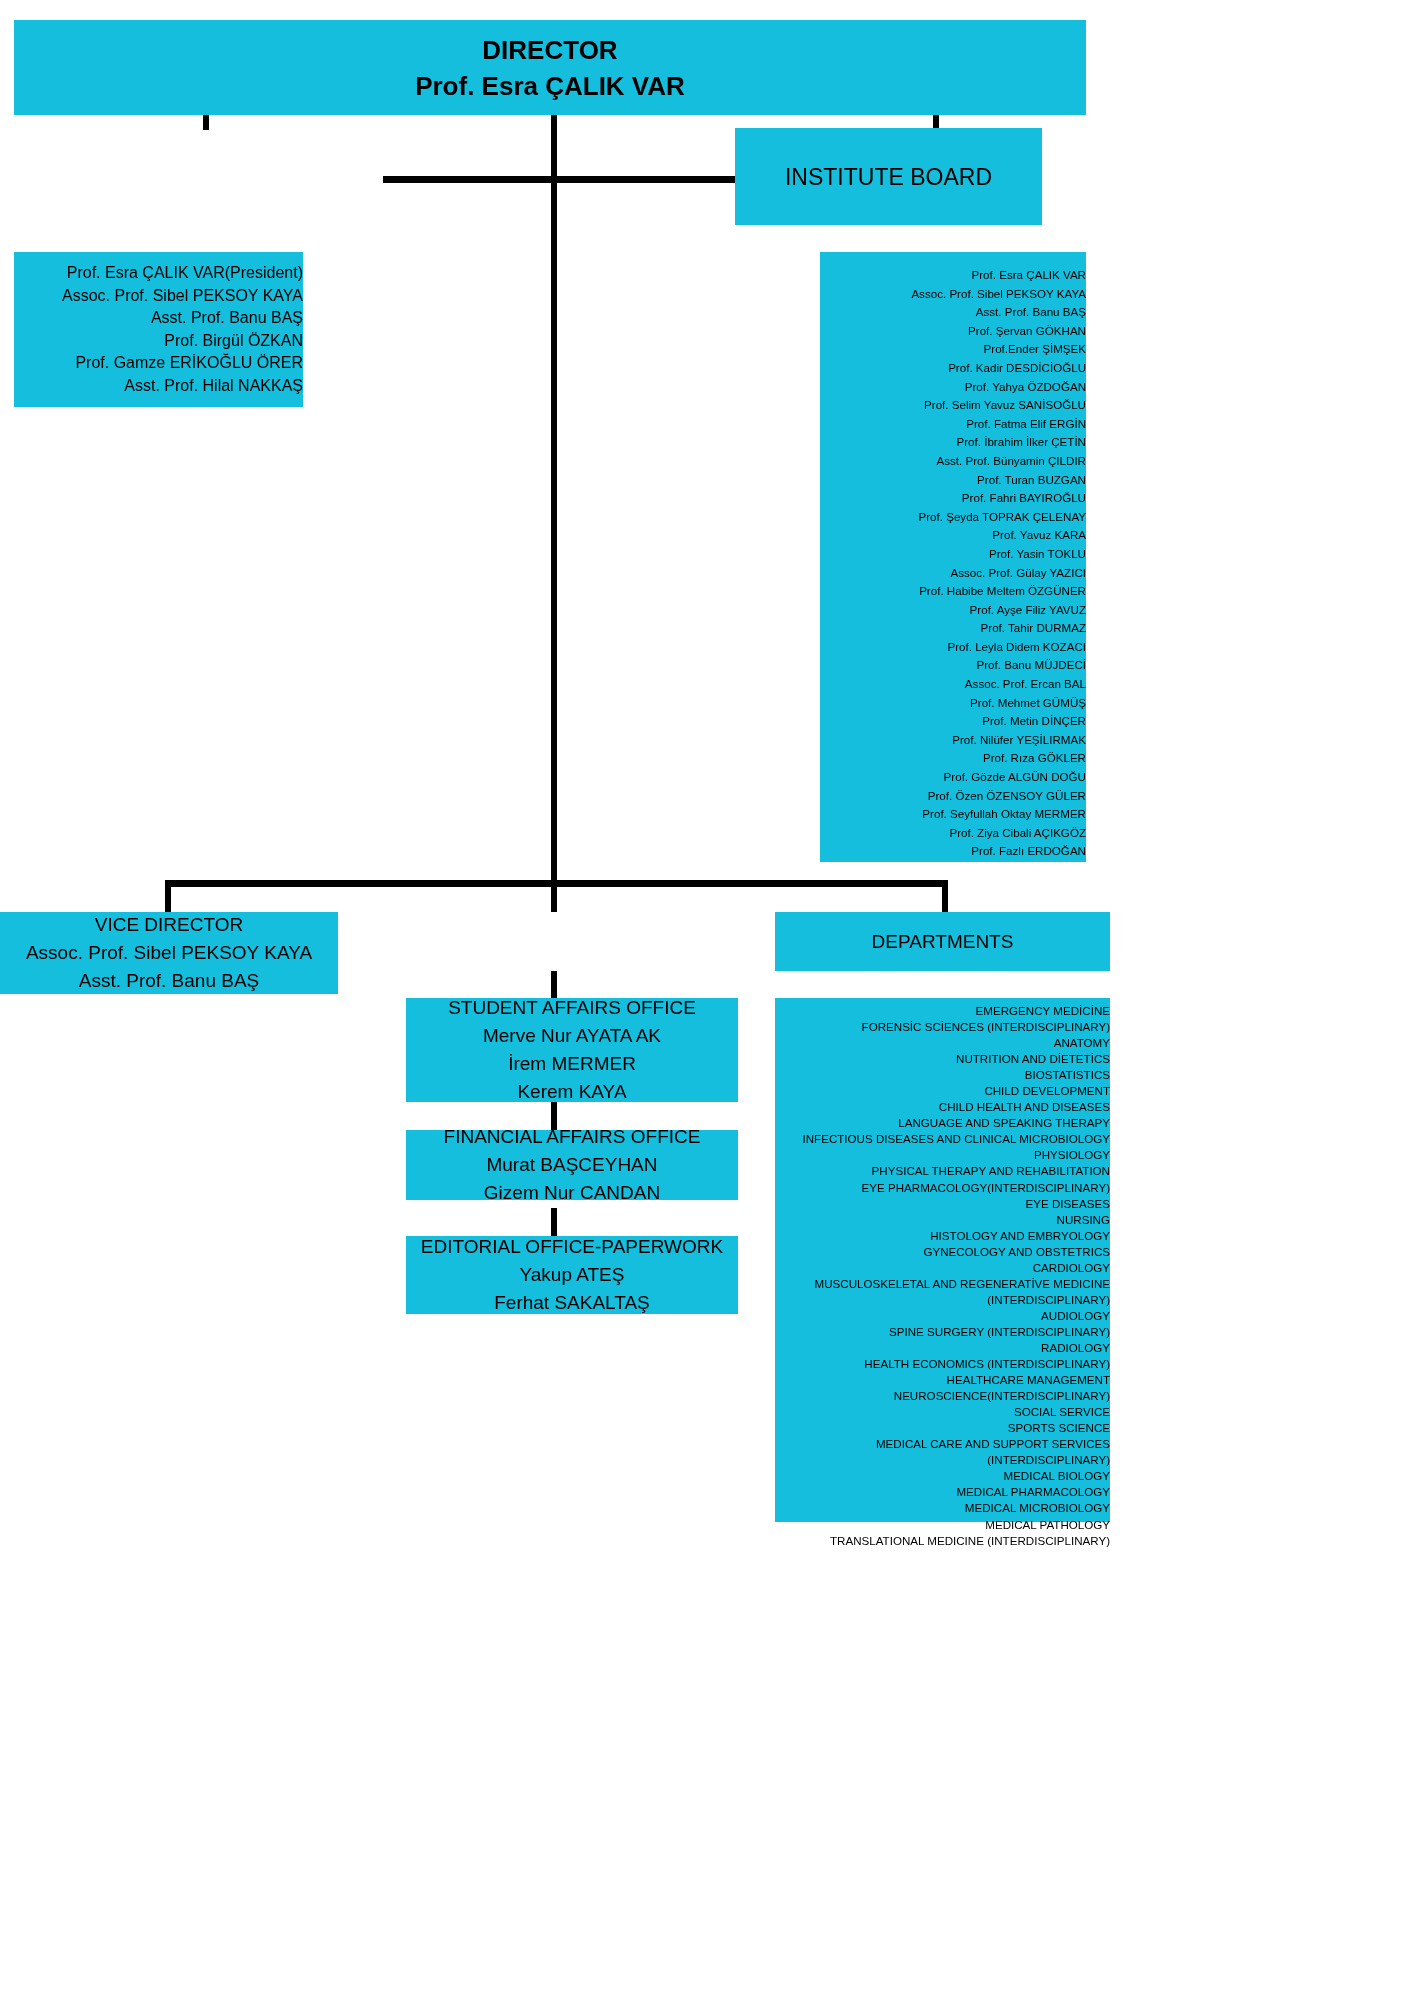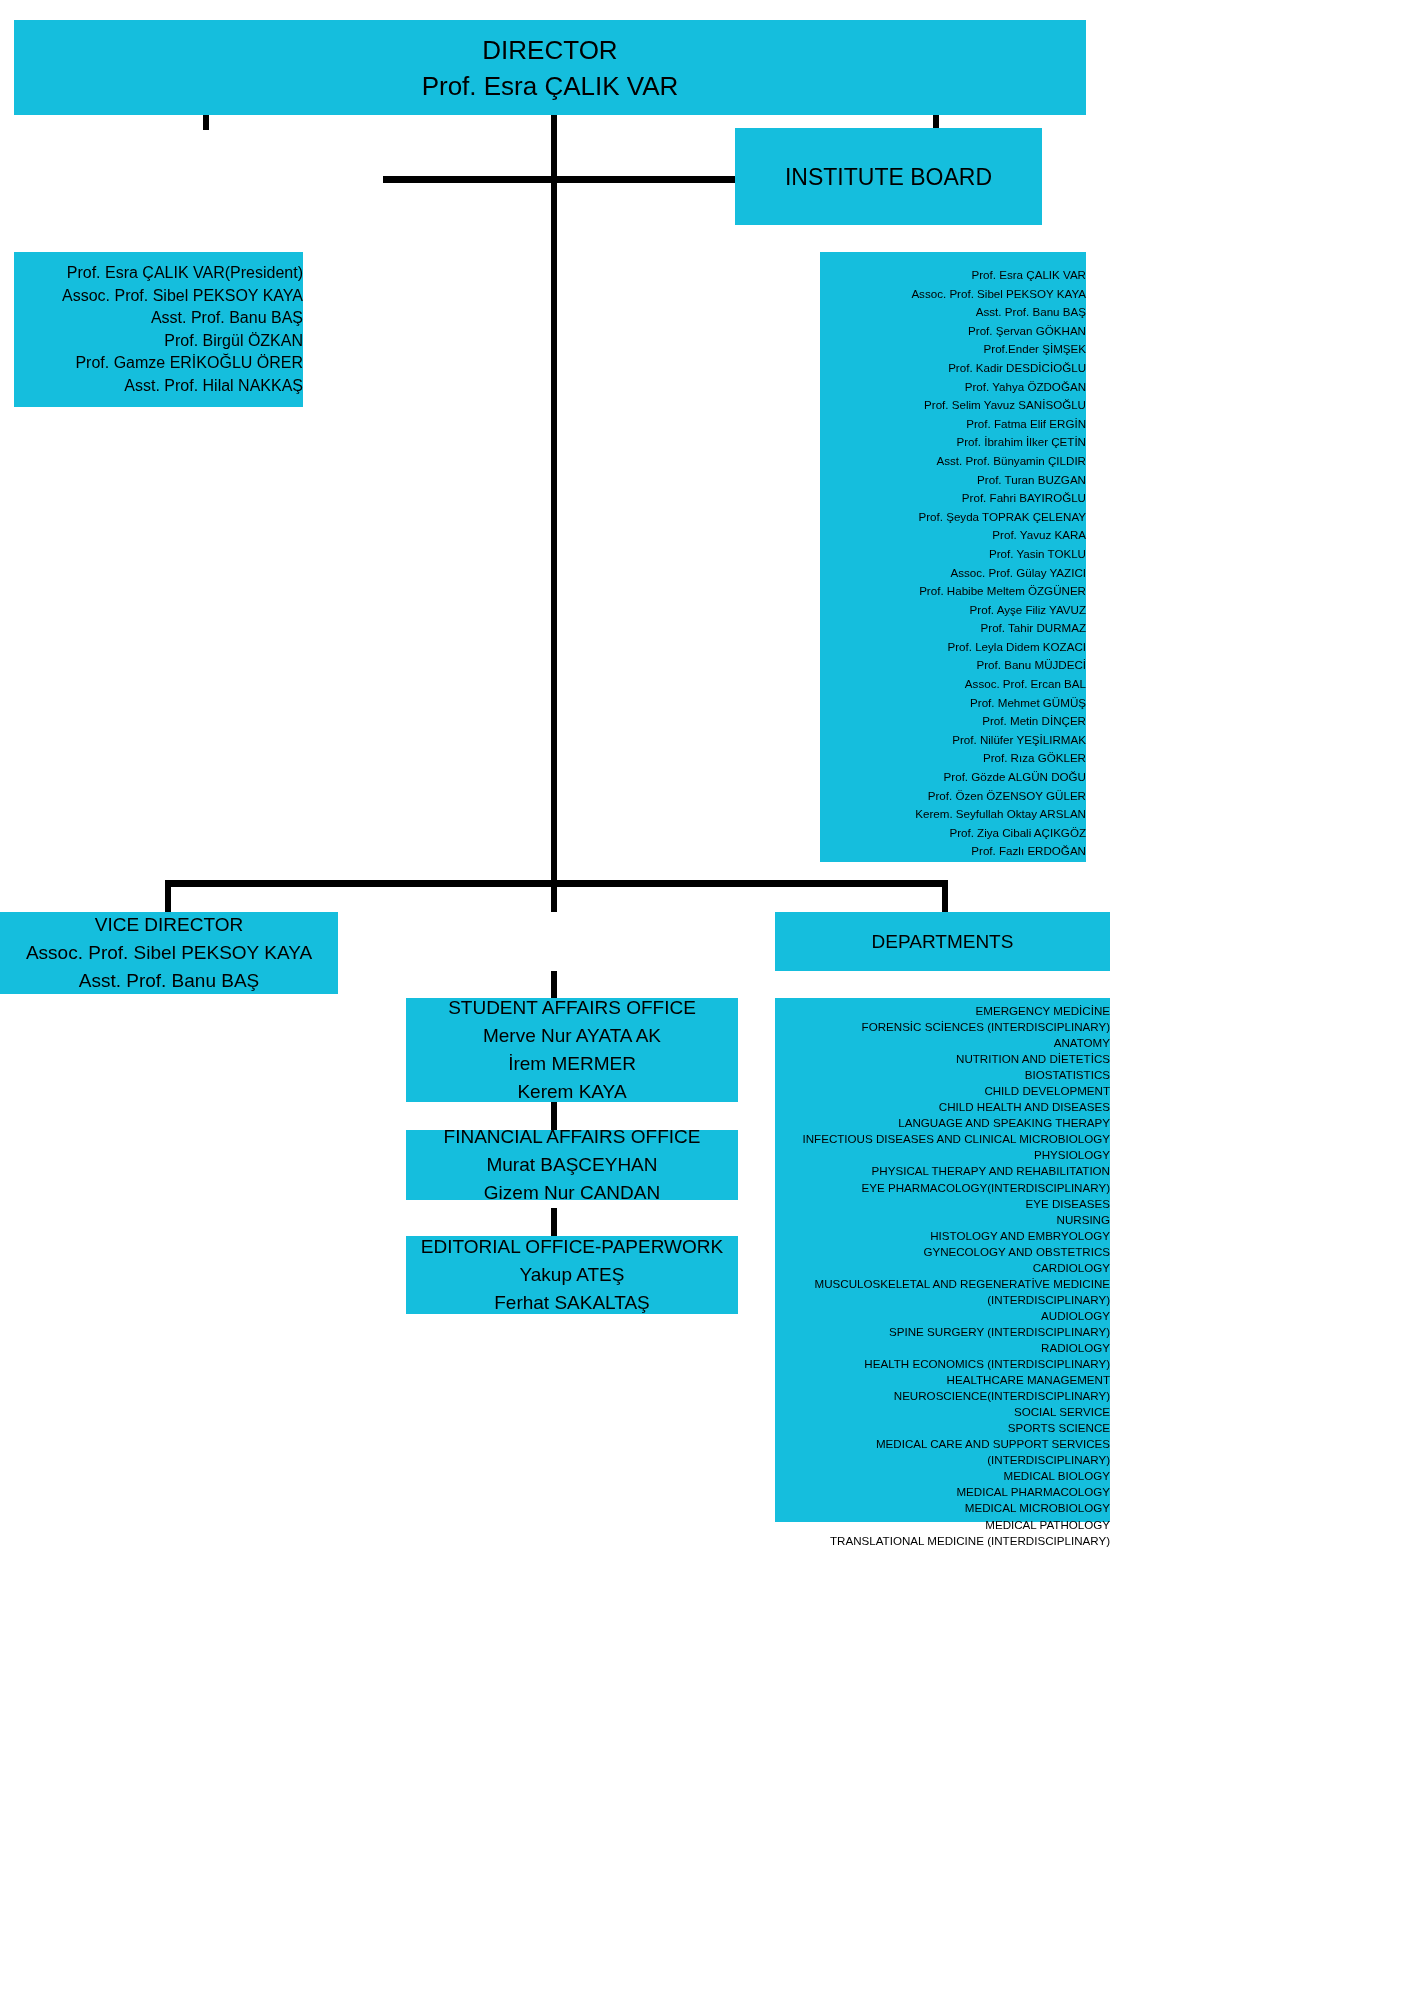--- a/index.html
+++ b/index.html
@@ -31,21 +31,21 @@
     display: flex;
     flex-direction: column;
     align-items: center;
     justify-content: center;
     text-align: center;
   }
   .listbox {
     display: block;
     text-align: right;
   }
-  .ttl-xl { font-size: 26px; line-height: 36px; font-weight: 400; }
+  .ttl-xl { font-size: 26px; line-height: 36px; font-weight: 700; }
   .ttl-lg { font-size: 23px; line-height: 32px; font-weight: 400; }
   .ttl-md { font-size: 19px; line-height: 28px; font-weight: 400; }
   .bod-line { font-size: 16px; line-height: 22.6px; }
   .ib-line  { font-size: 11.6px; line-height: 18.6px; }
   .dep-line { font-size: 11.6px; line-height: 16.05px; }
 </style>
 </head>
 <body>
 
 <div id="page">
@@ -116,21 +116,21 @@
     <div class="ib-line">Prof. Tahir DURMAZ</div>
     <div class="ib-line">Prof. Leyla Didem KOZACI</div>
     <div class="ib-line">Prof. Banu MÜJDECİ</div>
     <div class="ib-line">Assoc. Prof. Ercan BAL</div>
     <div class="ib-line">Prof. Mehmet GÜMÜŞ</div>
     <div class="ib-line">Prof. Metin DİNÇER</div>
     <div class="ib-line">Prof. Nilüfer YEŞİLIRMAK</div>
     <div class="ib-line">Prof. Rıza GÖKLER</div>
     <div class="ib-line">Prof. Gözde ALGÜN DOĞU</div>
     <div class="ib-line">Prof. Özen ÖZENSOY GÜLER</div>
-    <div class="ib-line">Kerem. Seyfullah Oktay ARSLAN</div>
+    <div class="ib-line">Prof. Seyfullah Oktay MERMER</div>
     <div class="ib-line">Prof. Ziya Cibali AÇIKGÖZ</div>
     <div class="ib-line">Prof. Fazlı ERDOĞAN</div>
   </div>
 
   <div class="box ctr" style="left:0px; top:912px; width:338px; height:82px;">
     <div class="ttl-md">VICE DIRECTOR</div>
     <div class="ttl-md">Assoc. Prof. Sibel PEKSOY KAYA</div>
     <div class="ttl-md">Asst. Prof. Banu BAŞ</div>
   </div>
 

